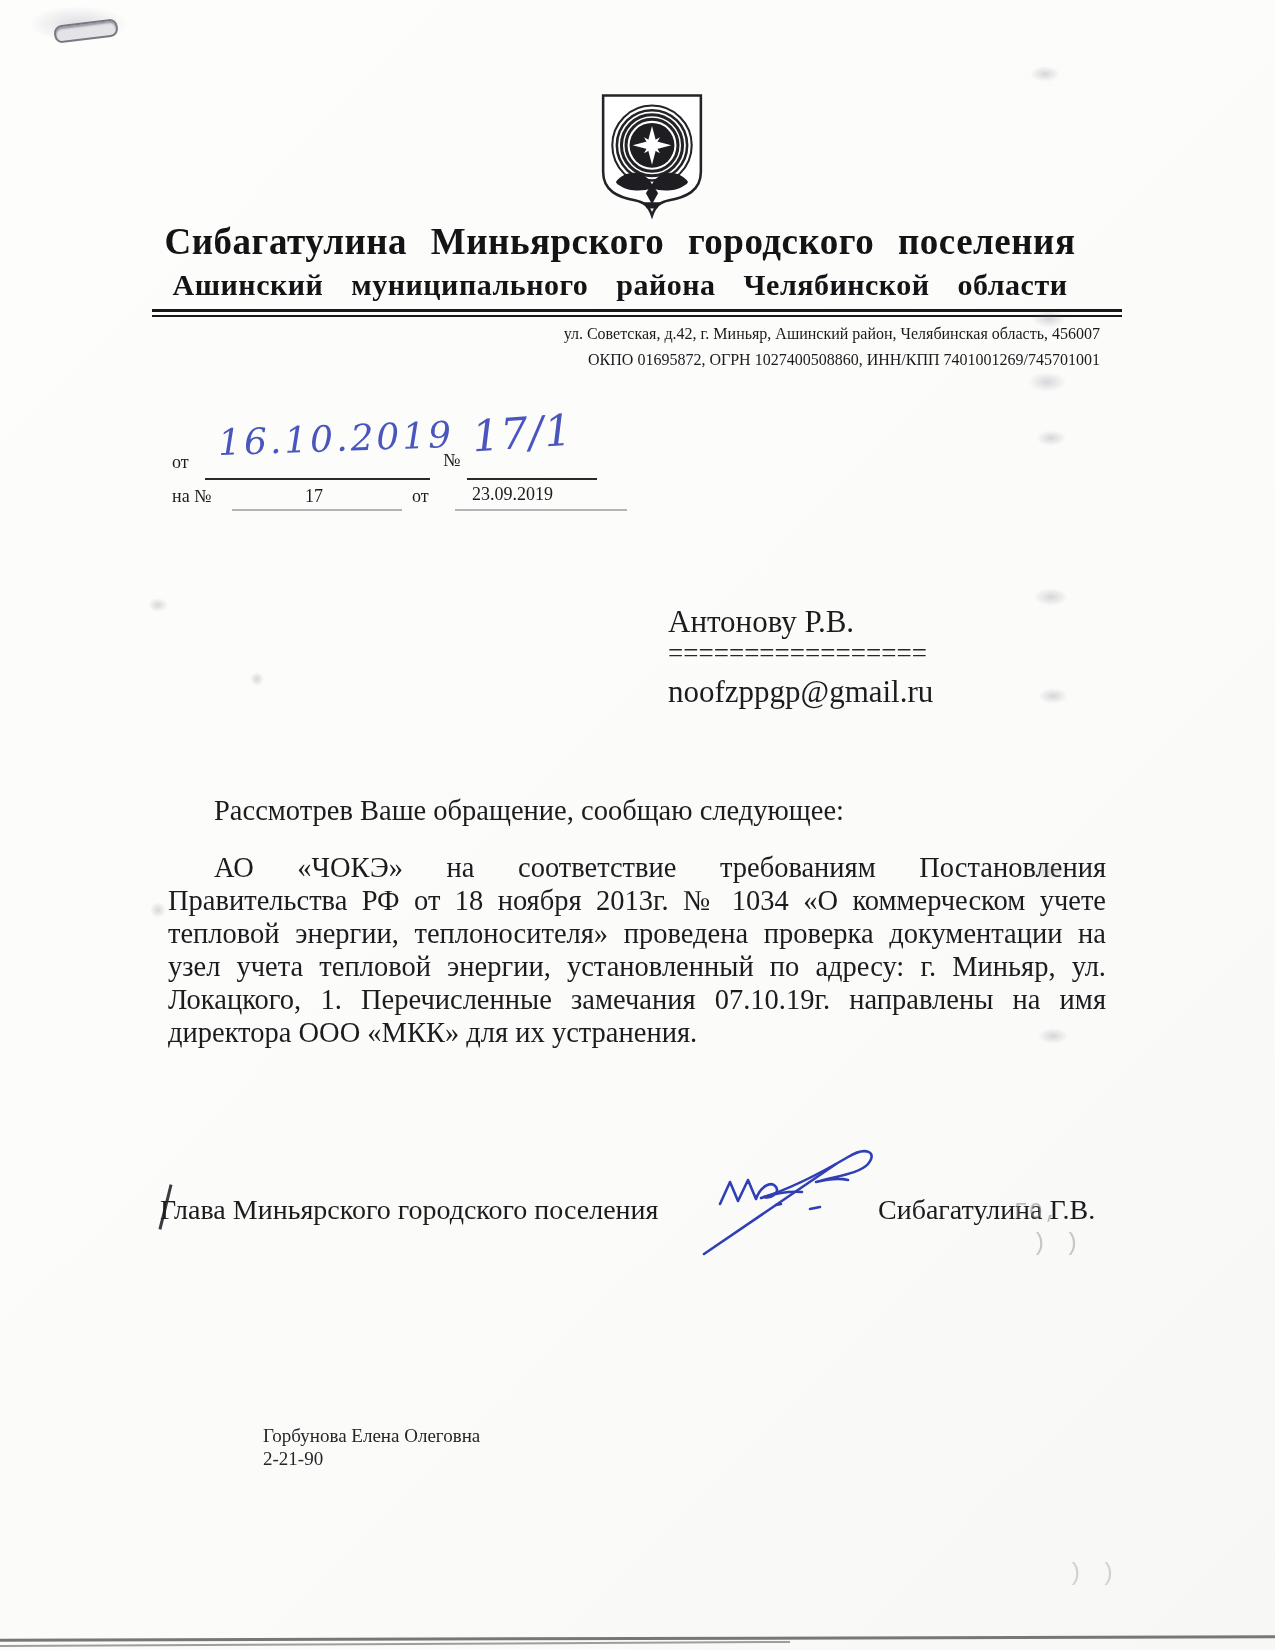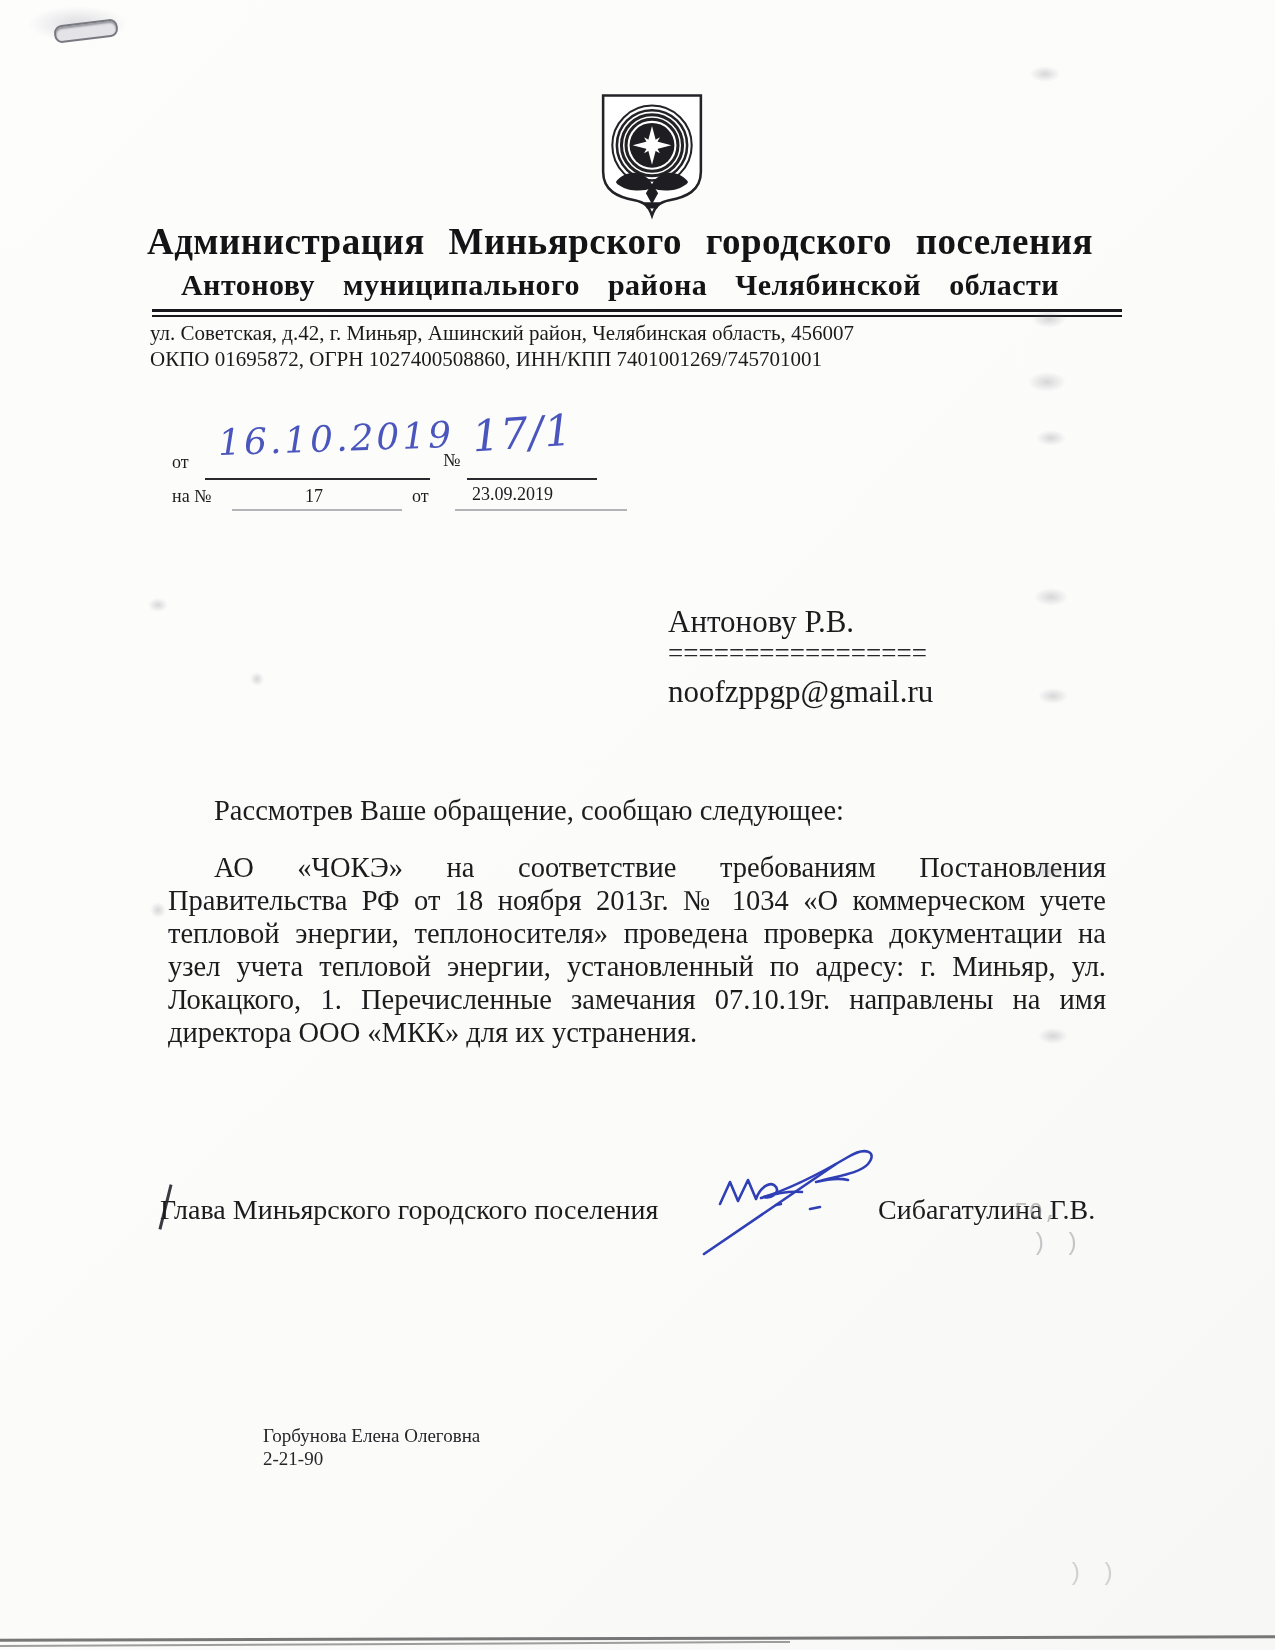--- a/index.html
+++ b/index.html
@@ -19,22 +19,22 @@
   .staple{left:54px;top:22px;width:60px;height:14px;border:2px solid #787880;
     border-radius:8px;background:#e3e3e8;transform:rotate(-7deg);
     box-shadow:inset 0 2px 2px rgba(70,70,80,.5);}
 
   
   .org-header{left:140px;top:222px;width:960px;text-align:center;font-weight:bold;color:#141416;}
   .org-line1{font-size:37px;letter-spacing:.5px;word-spacing:14px;line-height:40px;}
   .org-line2{font-size:30px;letter-spacing:.5px;word-spacing:20px;line-height:33px;margin-top:6px;}
   .rule{left:152px;top:309px;width:970px;height:8px;box-sizing:border-box;
     border-top:3px solid #17171c;border-bottom:2px solid #17171c;}
-  .address-block{left:150px;top:321px;width:950px;text-align:left;
-    font-size:21px;line-height:25.5px;color:#1a1a1c;}
+  .address-block{left:150px;top:321px;width:950px;text-align:right;
+    font-size:16px;line-height:25.5px;color:#1a1a1c;}
 
   
   .ref-label{font-size:18px;color:#1c1c1e;}
   .hw{font-style:italic;color:#4a56bd;font-family:"DejaVu Serif",serif;}
   .hw-date{left:218px;top:418px;font-size:36px;letter-spacing:3px;transform:rotate(-2deg);}
   .hw-no{left:472px;top:408px;font-size:43px;letter-spacing:1px;transform:rotate(-4deg);}
   .ref-line{border-bottom:2.5px solid #2a2a2e;height:0;}
   .ref-uline{border-bottom:2px solid #b4b4b8;height:0;}
 
   
@@ -79,22 +79,22 @@
     <circle cx="55" cy="52" r="22" fill="#1d1d22"></circle>
     <path d="M55,33 L59,48 L74,52 L59,56 L55,71 L51,56 L36,52 L51,48 Z" fill="#ffffff"></path>
     <path d="M55,41 L57.5,49.5 L66,52 L57.5,54.5 L55,63 L52.5,54.5 L44,52 L52.5,49.5 Z" fill="#ffffff" transform="rotate(45 55 52)"></path>
     <path d="M21,86 C30,77 43,77 50,84 C54,87 55,90 55,94 C46,98 31,97 24,92 C19,89 19,88 21,86 Z" fill="#1d1d22"></path>
     <path d="M89,86 C80,77 67,77 60,84 C56,87 55,90 55,94 C64,98 79,97 86,92 C91,89 91,88 89,86 Z" fill="#1d1d22"></path>
     <path d="M55,89 L61,99 L55,110 L49,99 Z" fill="#1d1d22"></path>
     <path d="M47,108 L63,108 L60,114 L50,114 Z" fill="#1d1d22"></path>
   </svg>
 
   <div class="abs org-header">
-    <div class="org-line1">Администрация Миньярского городского поселения</div>
-    <div class="org-line2">Антонову муниципального района Челябинской области</div>
+    <div class="org-line1">Сибагатулина Миньярского городского поселения</div>
+    <div class="org-line2">Ашинский муниципального района Челябинской области</div>
   </div>
 
   <div class="abs rule"></div>
 
   <div class="abs address-block">
     <div>ул. Советская, д.42, г. Миньяр, Ашинский район, Челябинская область, 456007</div>
     <div>ОКПО 01695872, ОГРН 1027400508860, ИНН/КПП 7401001269/745701001</div>
   </div>
 
   <span class="abs ref-label" style="left:172px;top:452px;">от</span>

